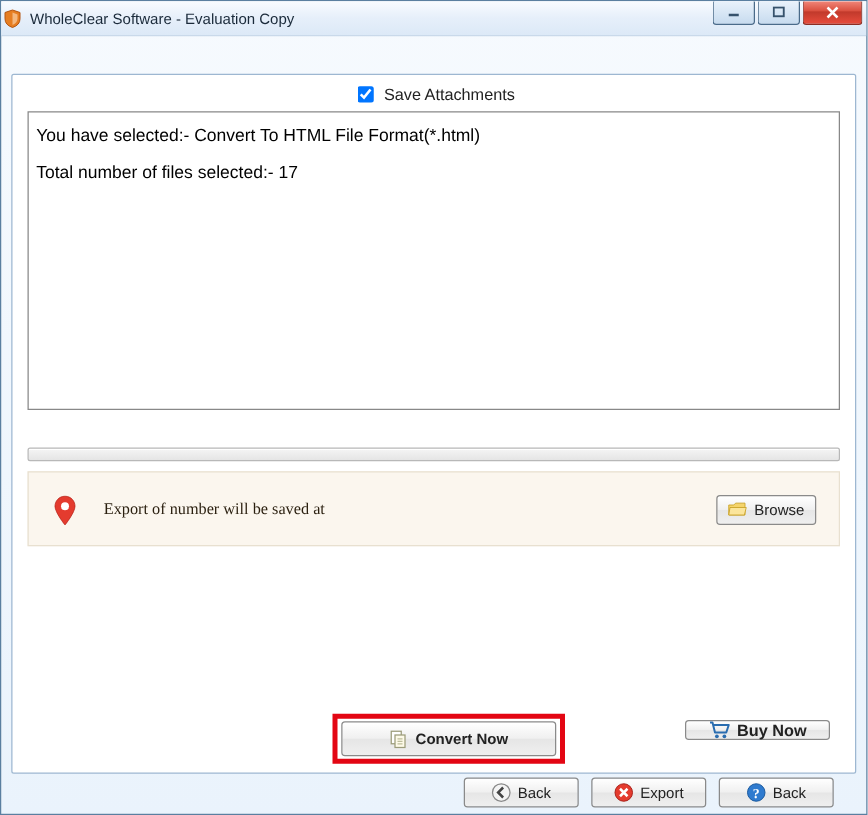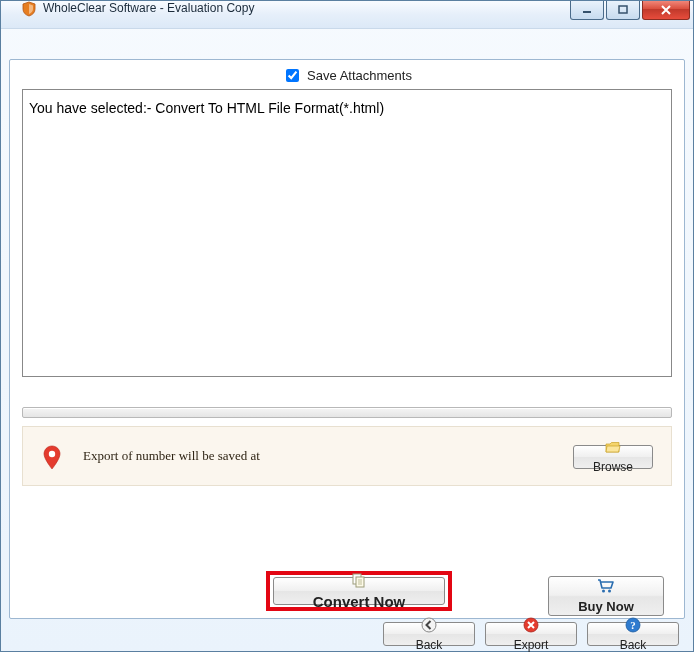--- a/index.html
+++ b/index.html
@@ -18,21 +18,22 @@
     height: 652px;
     border: 1px solid #5a7fa0;
     background: linear-gradient(to bottom, #f6fafe 0%, #eaf3fc 100%);
     position: relative;
   }
   .titlebar {
     height: 28px;
     background: linear-gradient(to bottom, #f8fbff 0%, #e6effa 50%, #dce9f7 100%);
     border-bottom: 1px solid #c9d9ea;
     display: flex;
-    padding-left: 20px;
+    align-items: center;
+    padding-left: 1px;
   }
   .titlebar .app-icon {
     width: 16px;
     height: 16px;
     margin-right: 6px;
     display: flex;
     align-items: center;
     justify-content: center;
   }
   .titlebar .title {
@@ -84,21 +85,21 @@
     margin-bottom: 4px;
     font-size: 13px;
     color: #222;
     display: flex;
     align-items: center;
     justify-content: center;
     gap: 5px;
   }
   .msg-box {
     border: 1px solid #888;
-    height: 288px;
+    height: 239px;
     padding: 4px 6px;
     font-size: 14px;
     font-family: Verdana, sans-serif;
     color: #000;
     line-height: 2.1;
     overflow: hidden;
   }
   .progress-strip {
     margin-top: 30px;
     height: 11px;
@@ -141,21 +142,20 @@
     background: linear-gradient(to bottom, #ffffff 0%, #f0f0f0 48%, #e6e6e6 52%, #efefef 100%);
     font-size: 12px;
     font-family: Tahoma, sans-serif;
     color: #222;
     display: inline-flex;
     align-items: center;
     justify-content: center;
     gap: 5px;
     cursor: default;
     padding: 0 8px;
-    flex-direction: column;
   }
   .action-row {
     position: absolute;
     bottom: 10px;
     left: 12px;
     right: 12px;
     height: 32px;
   }
   .convert-highlight {
     position: absolute;
@@ -165,35 +165,35 @@
     height: 40px;
     border: 4px solid #e30613;
     display: flex;
     align-items: center;
     justify-content: center;
   }
   .convert-btn {
     width: 172px;
     height: 28px;
     font-weight: bold;
-    font-size: 15px;
+    font-size: 12px;
   }
   .buynow-btn {
     position: absolute;
     right: 8px;
     top: 0;
     width: 116px;
-    height: 40px;
+    height: 16px;
     font-weight: bold;
     font-size: 13px;
   }
   .bottom-bar {
     position: absolute;
     left: 0;
-    right: 0;
+    right: 12px;
     bottom: 4px;
     height: 26px;
     display: flex;
     justify-content: flex-end;
     align-items: center;
     gap: 10px;
     padding-right: 14px;
   }
   .bottom-bar .std-btn { width: 92px; }
   svg { display: block; }
@@ -232,20 +232,21 @@
 
   <div class="content-area">
 
     <div class="save-att">
       <input type="checkbox" checked="" style="">
       <span>Save Attachments</span>
     </div>
 
     <div class="msg-box">
       <div>You have selected:- Convert To HTML File Format(*.html)</div>
+      <div>Total number of files selected:- 17</div>
     </div>
 
     <div class="progress-strip"></div>
 
     <div class="export-panel">
       <span class="pin-icon">
         <svg width="22" height="26" viewBox="0 0 22 26">
           <path d="M11 1 C6 1 3 5 3 9 C3 14 11 24 11 24 C11 24 19 14 19 9 C19 5 16 1 11 1 Z" fill="#e43b2e" stroke="#b82218" stroke-width="0.6"></path>
           <circle cx="11" cy="9" r="3.2" fill="#fff"></circle>
         </svg>

